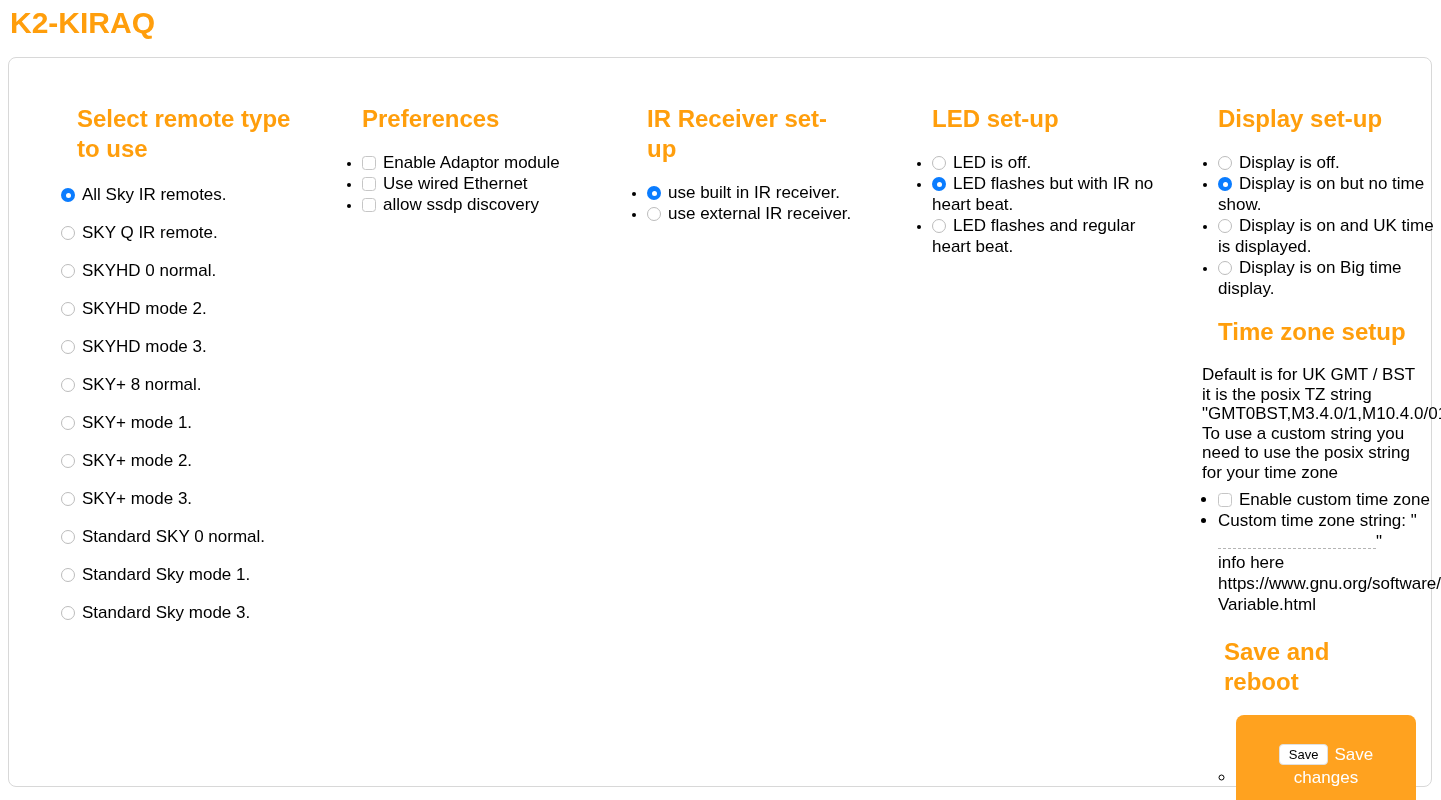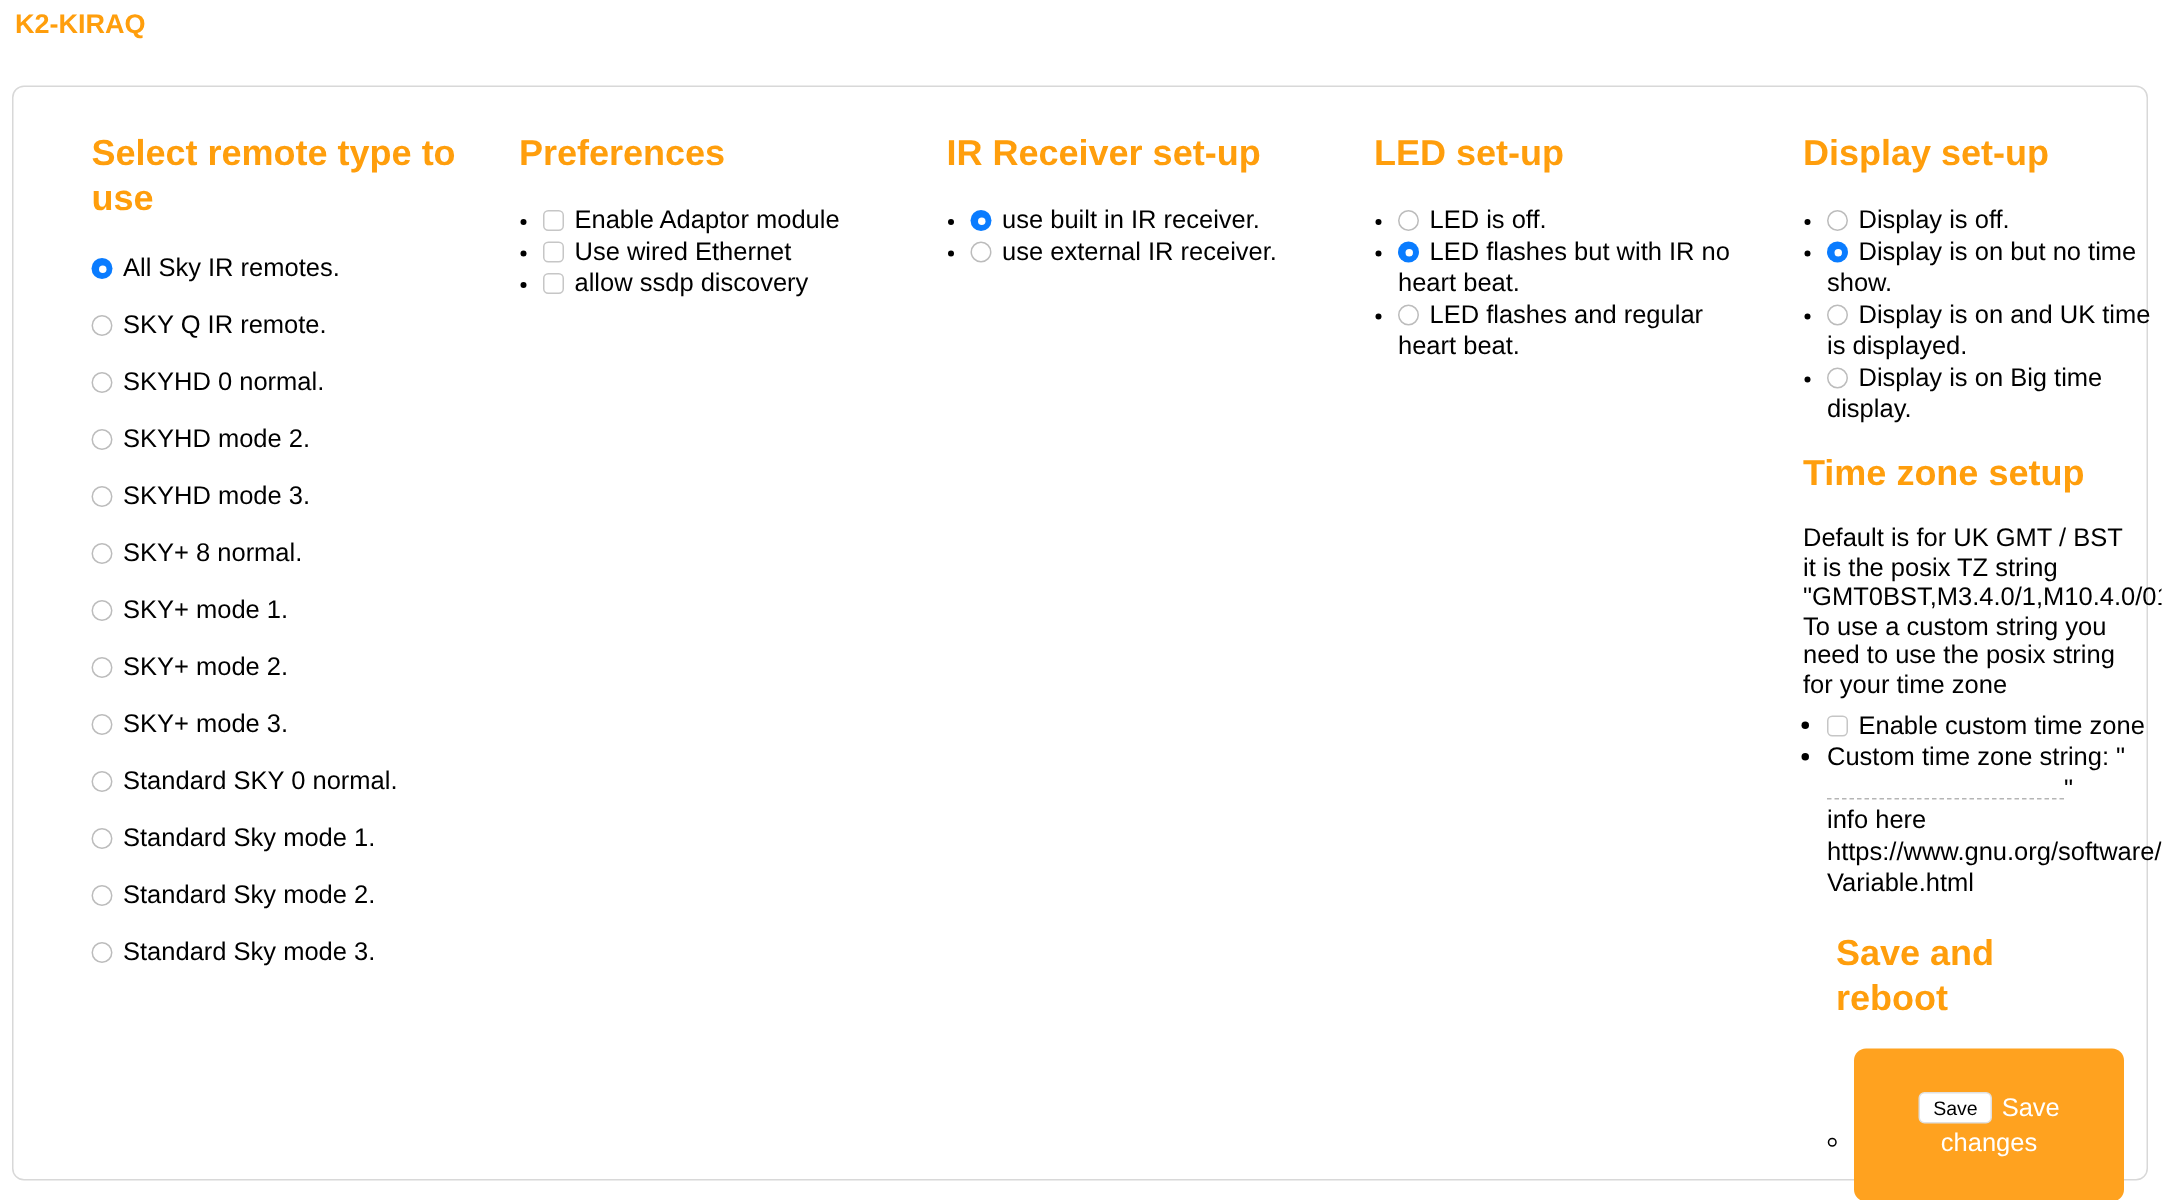--- a/index.html
+++ b/index.html
@@ -6,37 +6,37 @@
   html, body { margin: 0; padding: 0; }
   body {
     width: 1441px; height: 800px;
     background: #ffffff;
     font-family: "Liberation Sans", sans-serif;
     font-size: 17px; color: #000;
     overflow: hidden; position: relative;
   }
   .page-title {
     position: absolute; left: 10px; top: 6px;
-    font-size: 18px; font-weight: 700; color: #ff9e0c;
+    font-size: 30px; font-weight: 700; color: #ff9e0c;
     margin: 0;
   }
   .card {
     position: absolute; left: 8px; top: 57px;
     width: 1424px; height: 730px;
     border: 1px solid #d8d8d8; border-radius: 8px;
     background: #fff;
   }
   .col { position: absolute; top: 30px; }
   .col1 { left: 52px;  width: 250px; }
   .col2 { left: 337px; width: 215px; }
   .col3 { left: 622px; width: 235px; }
   .col4 { left: 907px; width: 238px; }
   .col5 { left: 1193px; width: 232px; overflow: visible; }
   h2 {
-    margin: 0; font-size: 24px; line-height: 30px;
+    margin: 16px; font-size: 24px; line-height: 30px;
     font-weight: 700; color: #ff9e0c;
   }
   .col1 h2 { margin-bottom: 20px; }
   .col2 h2, .col3 h2, .col4 h2, .col5 h2 { margin-bottom: 18px; }
 
   
   ul.plain { list-style: none; margin: 0; padding: 0; }
   ul.plain li { margin: 0 0 17px 0; line-height: 21px; white-space: nowrap; }
 
   
@@ -105,21 +105,20 @@
       <li><span class="radio"></span><span>SKY Q IR remote.</span></li>
       <li><span class="radio"></span><span>SKYHD 0 normal.</span></li>
       <li><span class="radio"></span><span>SKYHD mode 2.</span></li>
       <li><span class="radio"></span><span>SKYHD mode 3.</span></li>
       <li><span class="radio"></span><span>SKY+ 8 normal.</span></li>
       <li><span class="radio"></span><span>SKY+ mode 1.</span></li>
       <li><span class="radio"></span><span>SKY+ mode 2.</span></li>
       <li><span class="radio"></span><span>SKY+ mode 3.</span></li>
       <li><span class="radio"></span><span>Standard SKY 0 normal.</span></li>
       <li><span class="radio"></span><span>Standard Sky mode 1.</span></li>
-      <li><span class="radio"></span><span>Standard Sky mode 2.</span></li>
       <li><span class="radio"></span><span>Standard Sky mode 3.</span></li>
     </ul>
   </div>
 
   <div class="col col2">
     <h2>Preferences</h2>
     <ul class="bullets">
       <li><span class="checkbox"></span><span>Enable Adaptor module</span></li>
       <li><span class="checkbox"></span><span>Use wired Ethernet</span></li>
       <li><span class="checkbox"></span><span>allow ssdp discovery</span></li>

